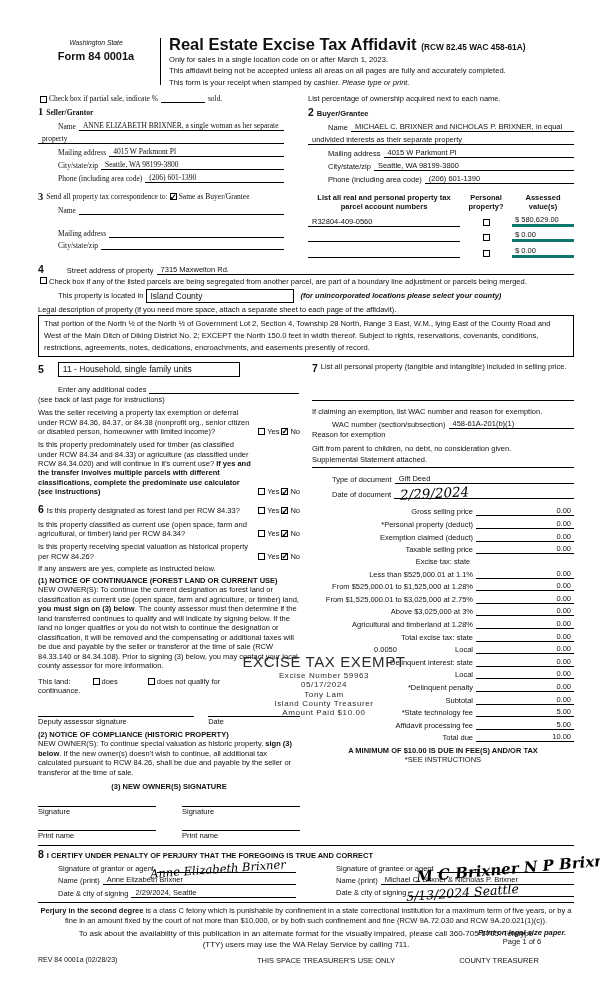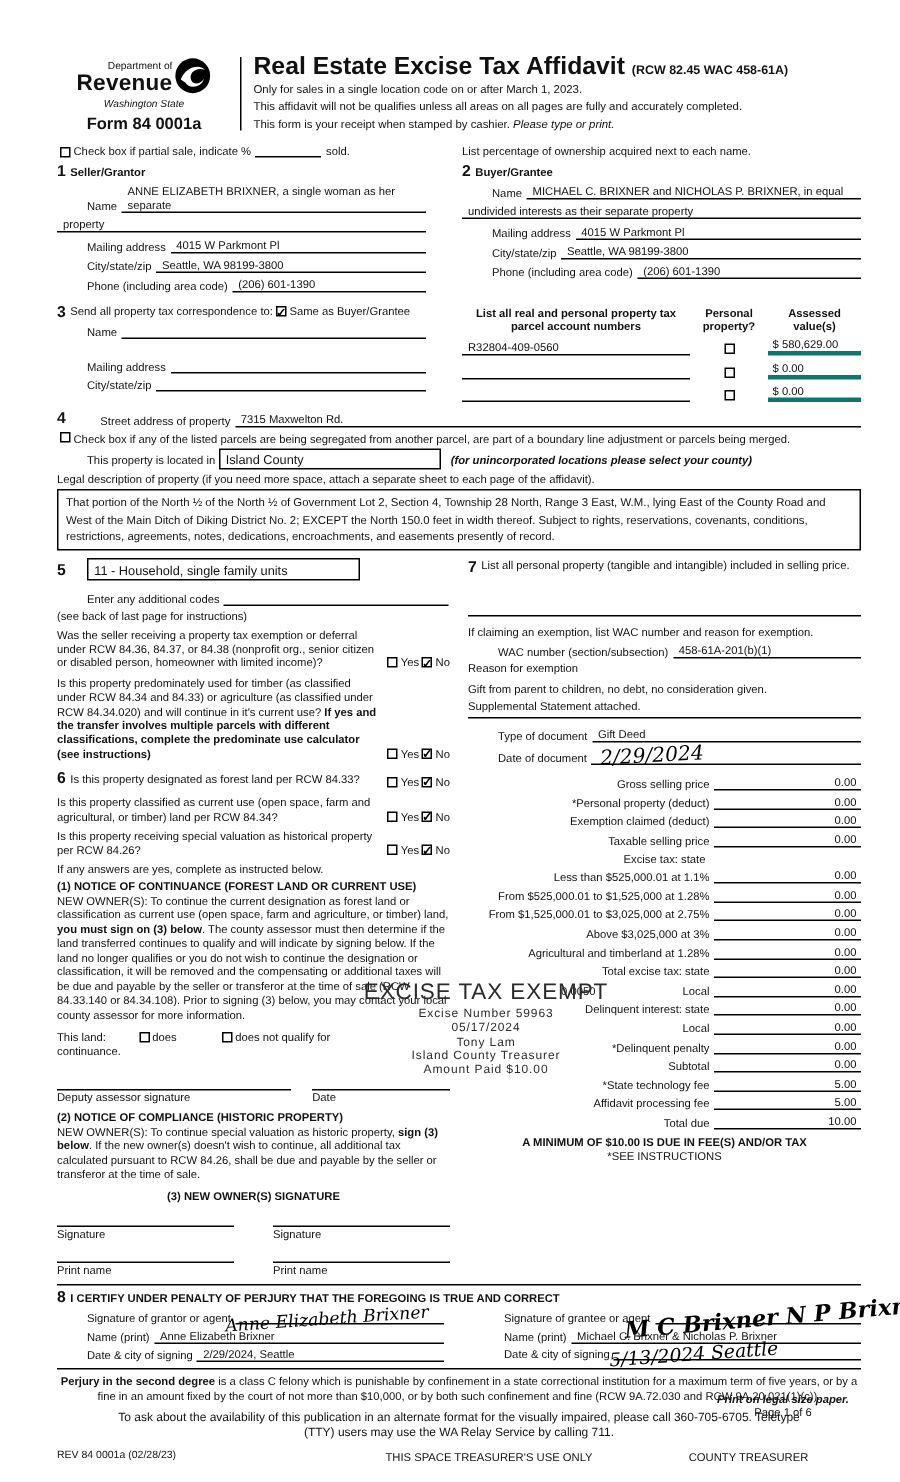--- a/index.html
+++ b/index.html
@@ -27,21 +27,21 @@
   .b { font-weight:bold; }
   .i { font-style:italic; }
   .cb { display:inline-block; width:7px; height:7px; border:1px solid #000; vertical-align:-1px; position:relative; margin:0 2px 0 2px; flex:none; }
   .cb.checked::after { content:"✓"; position:absolute; left:-1px; top:-2.5px; font-size:8.5px; font-weight:bold; color:#000; }
   .secnum { font-weight:bold; font-size:10.5px; margin-right:3px; }
   .sect { font-weight:bold; }
   .line { display:flex; align-items:flex-end; margin-top:3.2px; }
   .lbl { white-space:nowrap; padding-right:3px; flex:none;padding-left:20px; }
   .uv { flex:1; border-bottom:1px solid #000; padding:0 2px 0 4px; min-height:9px; }
   .row2 { display:flex; }
-  .colL { width:258px; flex:none; }
+  .colL { width:258px; flex:none;font-family:Liberation Serif, serif; }
   .colR { flex:1; padding-left:12px; }
   .yn { white-space:nowrap; flex:none; margin-left:4px; align-self:flex-end; }
   .hrline { border-bottom:1px solid #000; }
 
   
   .ptbl-h { display:flex; font-weight:bold; text-align:center; margin-top:2px; }
   .ptc1 { width:152px; flex:none; } .ptc2 { width:52px; flex:none; } .ptc3 { flex:1; }
   .prow { display:flex; align-items:flex-end; margin-top:3.5px; }
   .prow .pnum { width:152px; border-bottom:1px solid #000; padding-left:4px; min-height:9px; }
   .prow .pbox { width:52px; text-align:center; }
@@ -85,40 +85,28 @@
   .footer { display:flex; margin-top:6px; }
   .pright { position:absolute; right:34px; top:928px; text-align:center; }
 </style>
 </head>
 <body>
 
 <div class="page">
 
   <div class="hdr">
     <div class="logo">
-      <div class="logo-row">
-        <div class="logo-txt">
-          <div class="dept">Department of</div>
-          <div class="rev">Revenue</div>
-        </div>
-        <span>
-          <svg width="25" height="25" viewBox="0 0 25 25">
-            <circle cx="12.5" cy="12.5" r="11.6" fill="#000"></circle>
-            <path d="M4.5 15 C7.5 6.5, 17 4.5, 20.5 8.5 C15 6.5, 9.5 10.5, 11.5 15.5 C13 19, 18 18, 20 14.5 C18.5 20.5, 10 21.5, 7.5 17 Z" fill="#fff"></path>
-          </svg>
-        </span>
-      </div>
       <div class="wa">Washington State</div>
       <div class="formno">Form 84 0001a</div>
     </div>
     <div class="vline"></div>
     <div class="tblock">
       <div class="title"><span>Real Estate Excise Tax Affidavit</span> <span class="ref">(RCW 82.45 WAC 458-61A)</span></div>
       <div class="note">Only for sales in a single location code on or after March 1, 2023.</div>
-      <div class="note">This affidavit will not be qualifies unless all areas on all pages are fully and accurately completed.</div>
+      <div class="note">This affidavit being not be accepted unless all areas on all pages are fully and accurately completed.</div>
       <div class="note"><span>This form is your receipt when stamped by cashier. </span><span class="em">Please type or print.</span></div>
     </div>
   </div>
 
   <div class="row2" style="margin-top:7px;">
     <div class="colL" style="display:flex; align-items:flex-end;">
       <span class="cb"></span>
       <span>Check box if partial sale, indicate %</span>
       <span style="display:inline-block;width:44px;border-bottom:1px solid #000;margin:0 3px;"></span>
       <span>sold.</span>

